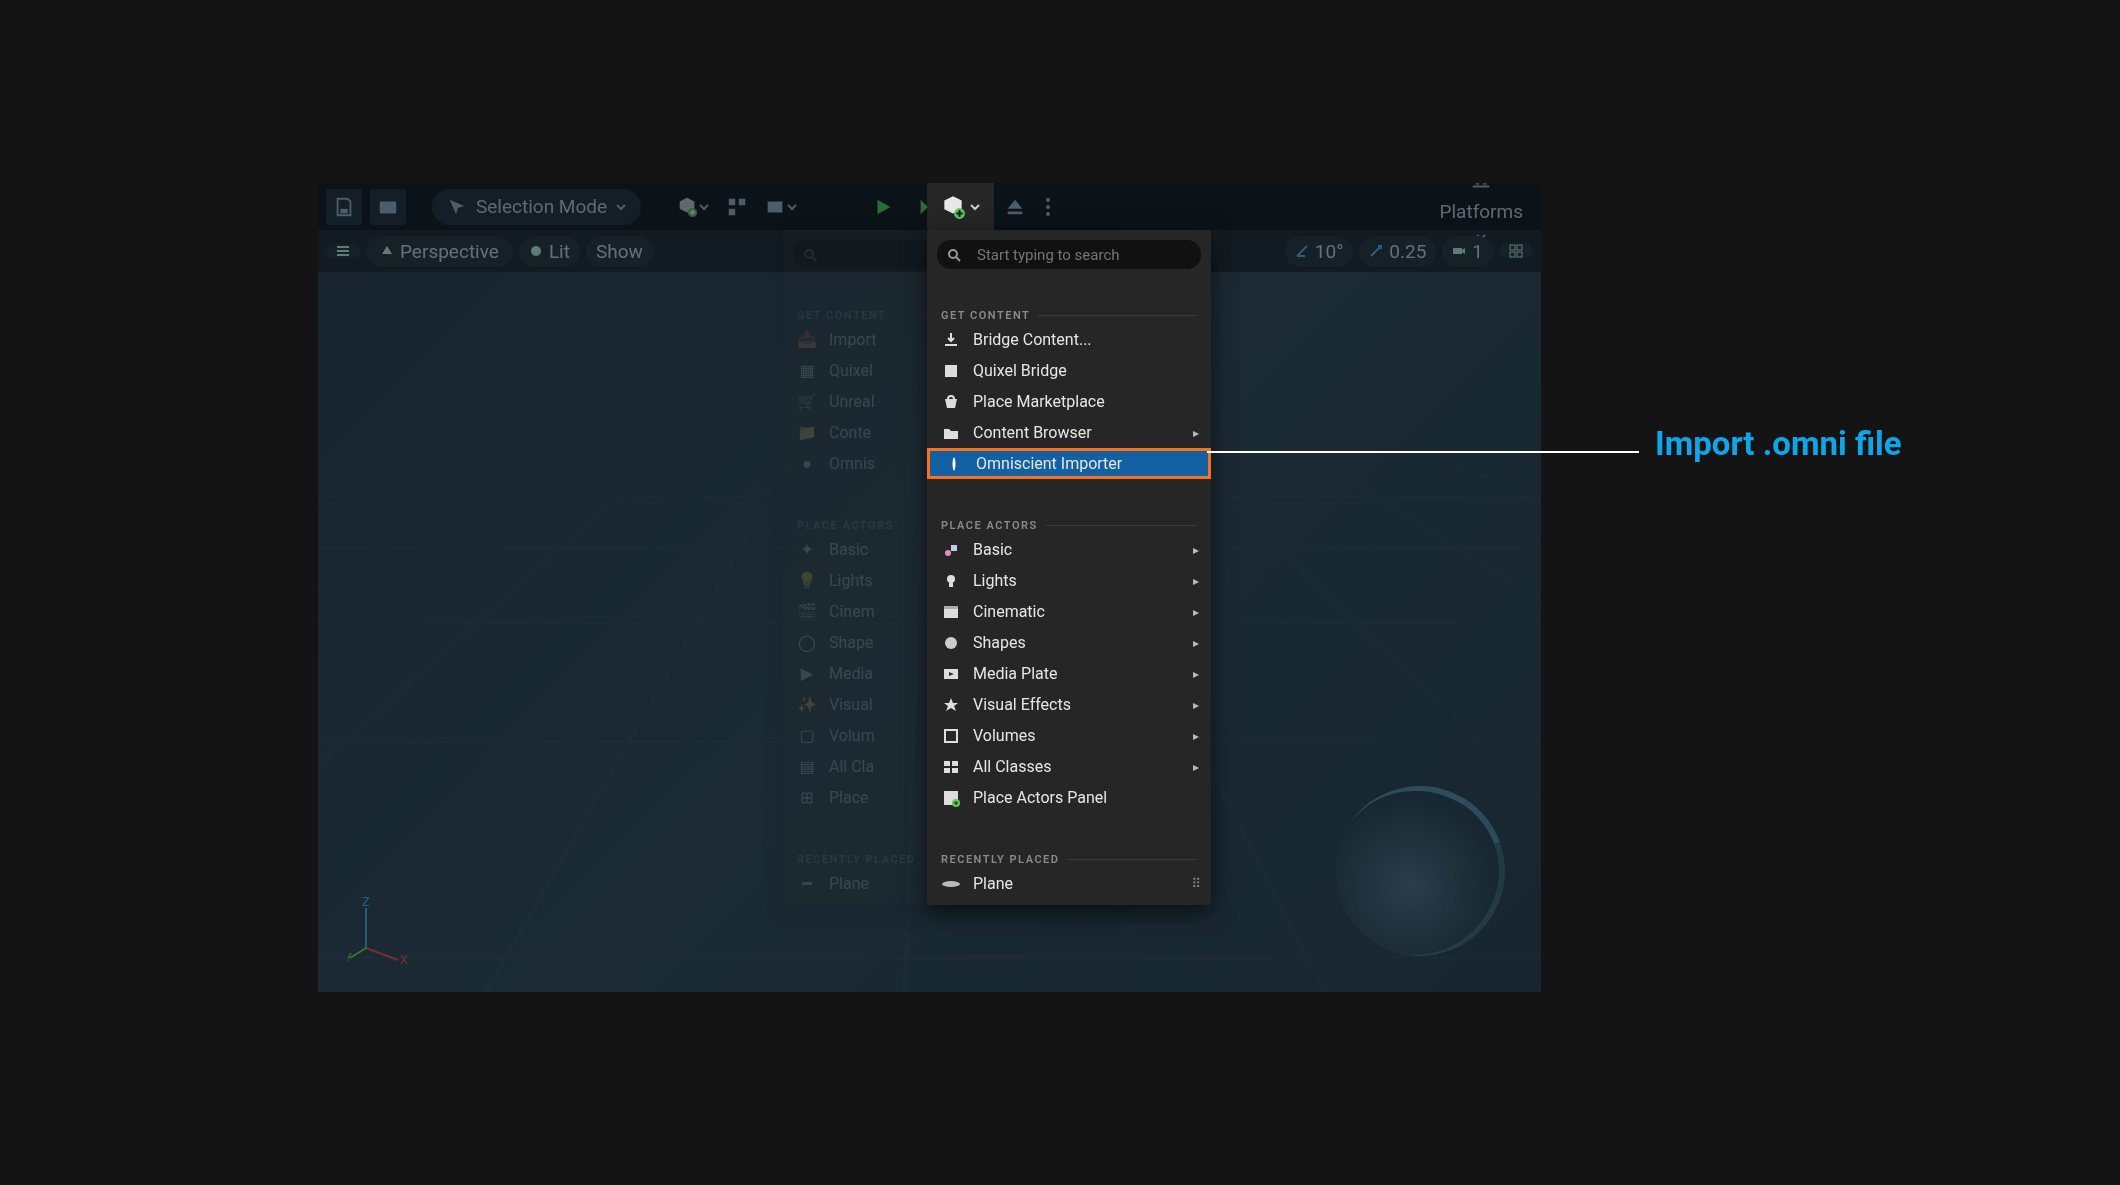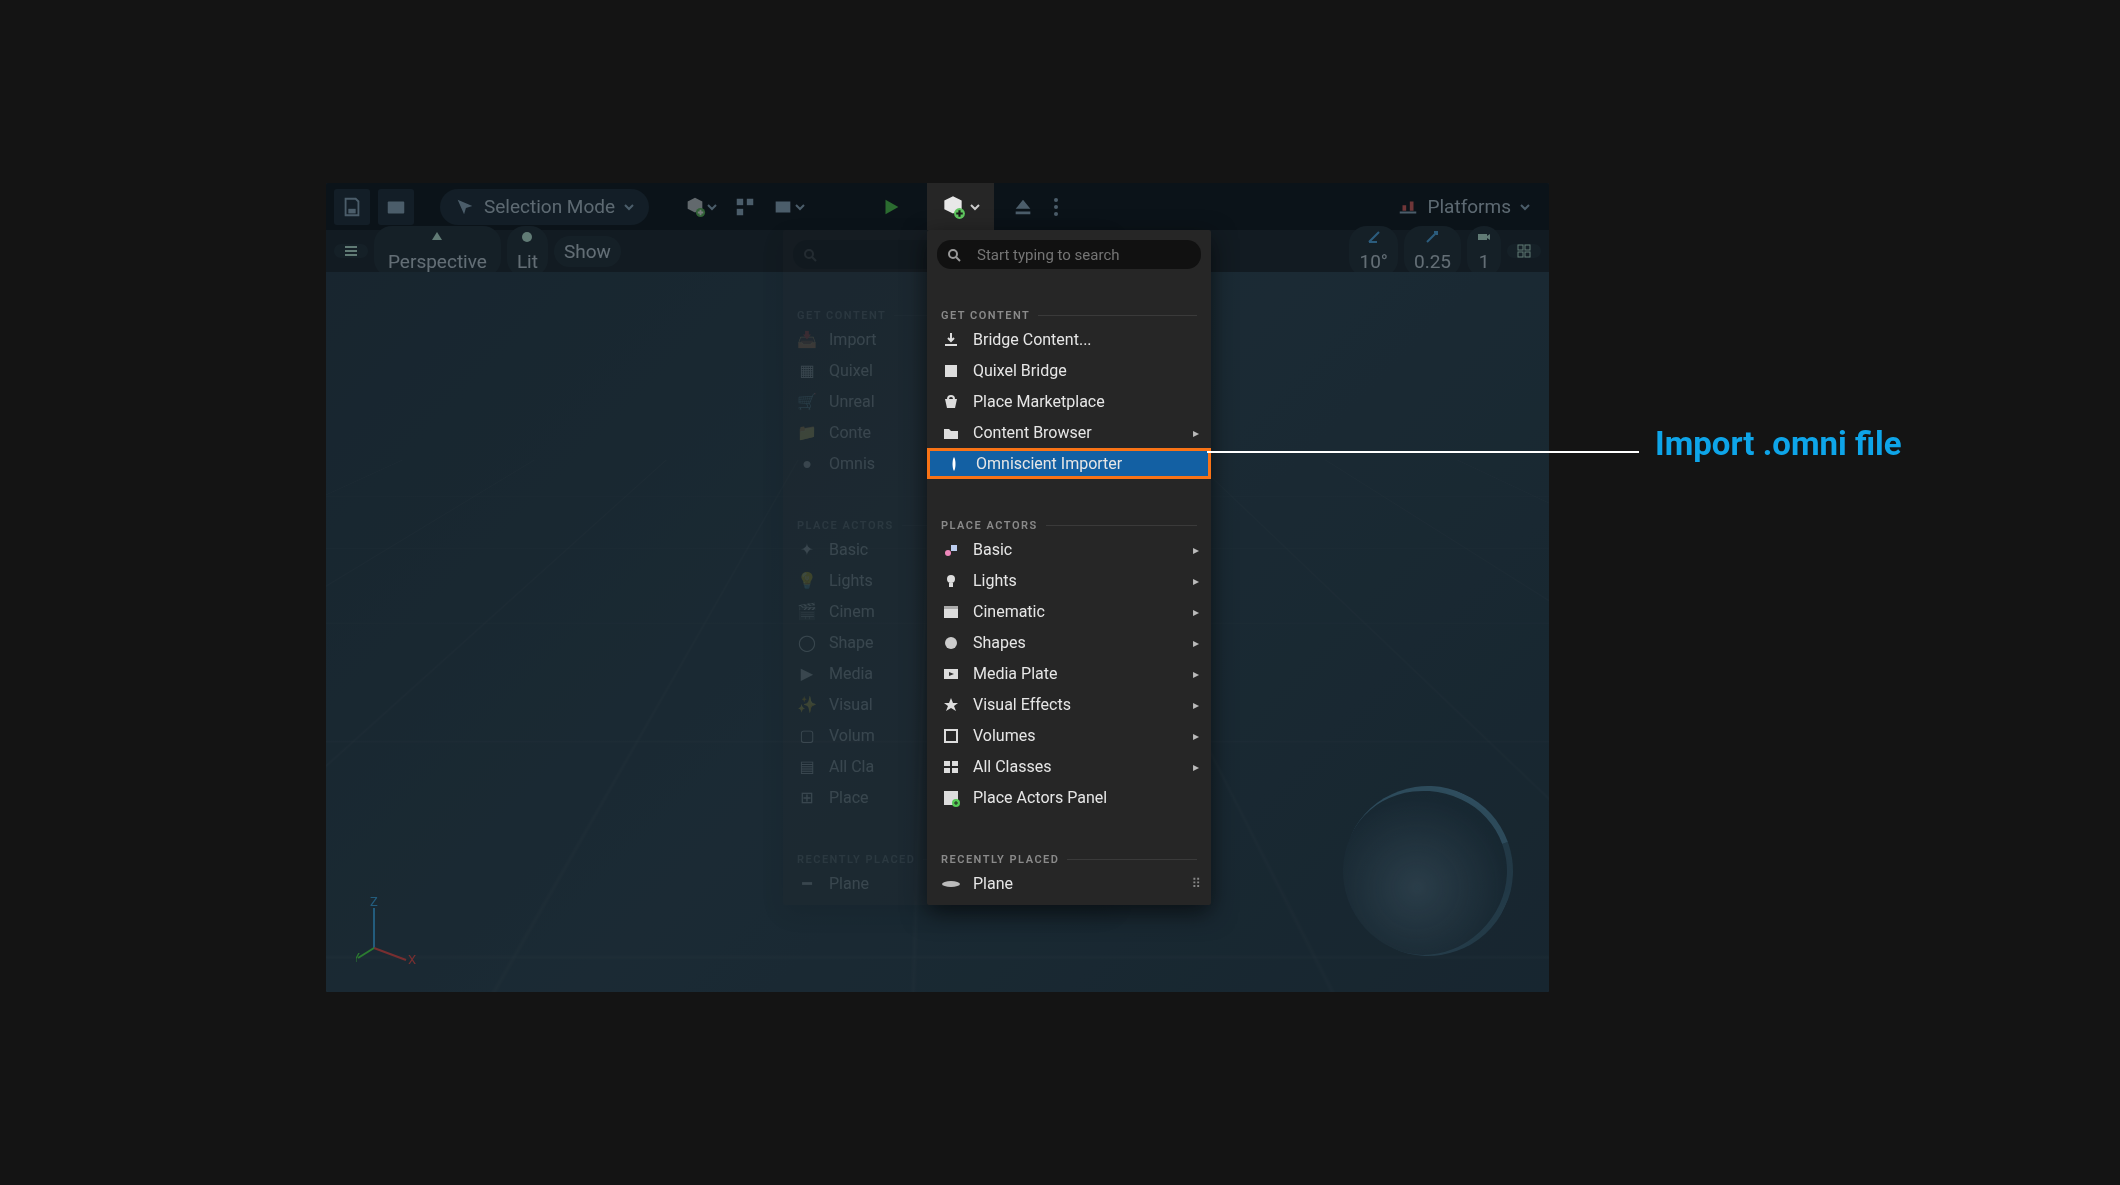--- a/index.html
+++ b/index.html
@@ -1,30 +1,30 @@
 <!DOCTYPE html>
 <html><head>
 <meta charset="utf-8">
 <style>
 * { margin:0; padding:0; box-sizing:border-box; font-family:"Segoe UI",Roboto,Arial,sans-serif; }
 body { width:2120px; height:1185px; background:#141414; position:relative; overflow:hidden; }
 
 
-.editor { position:absolute; left:326px; top:183px; width:1223px; height:809px; background:#1e2b35; border-radius:2px; overflow:hidden; }
+.editor { position:absolute; left:318px; top:183px; width:1223px; height:809px; background:#1e2b35; border-radius:2px; overflow:hidden; }
 .toolbar { height:47px; background:#0f1922; display:flex; align-items:center; padding:0 8px; gap:8px; }
 .tbtn { width:36px; height:36px; background:#1f3240; border-radius:3px; display:flex; align-items:center; justify-content:center; }
 .sel-mode { display:flex; align-items:center; gap:8px; background:#1f3240; border-radius:20px; padding:4px 14px; height:36px; color:#c3d8e6; font-size:19px; }
-.platforms { display:flex; align-items:center; gap:8px; background:transparent; color:#c3d8e6; font-size:19px; margin-left:auto; padding:0 10px; }
+.platforms { display:flex; align-items:center; gap:8px; background:transparent; color:#c3d8e6; font-size:19px; margin-left:auto; padding:0 10px;flex-direction:column; }
 .ic { width:22px; height:22px; fill:#9cbdd5; }
 .ic-s { width:14px; height:14px; fill:#9cbdd5; }
 .green { fill:#55de55; }
 .chev { width:12px; height:12px; }
 
 .viewport-bar { position:absolute; top:47px; left:0; right:0; height:42px; display:flex; align-items:center; padding:0 8px; gap:6px; }
-.pill { background:#253642; color:#d0e2ee; border-radius:18px; padding:4px 14px; font-size:19px; display:flex; align-items:center; gap:6px;flex-direction:column; }
+.pill { background:#253642; color:#d0e2ee; border-radius:18px; padding:4px 14px; font-size:19px; display:flex; align-items:center; gap:6px; }
 .pill.sm { padding:4px 10px; }
 .pill.round { width:34px; padding:0; justify-content:center; }
 
 .view3d { position:absolute; top:89px; left:0; right:0; bottom:0; background:linear-gradient(135deg,#2a4252 0%,#314d5e 50%,#294354 100%); }
 .grid-floor { position:absolute; inset:0; background:
   repeating-linear-gradient(90deg,transparent 0 120px,rgba(255,255,255,.05) 120px 121px),
   repeating-linear-gradient(0deg,transparent 0 120px,rgba(255,255,255,.05) 120px 121px);
   transform:perspective(800px) rotateX(55deg) scale(2.5); transform-origin:center 70%; opacity:.6; }
 .axis-gizmo { position:absolute; left:30px; bottom:26px; }
 .nav-gizmo { position:absolute; right:36px; bottom:36px; width:170px; height:170px; border-radius:50%;

